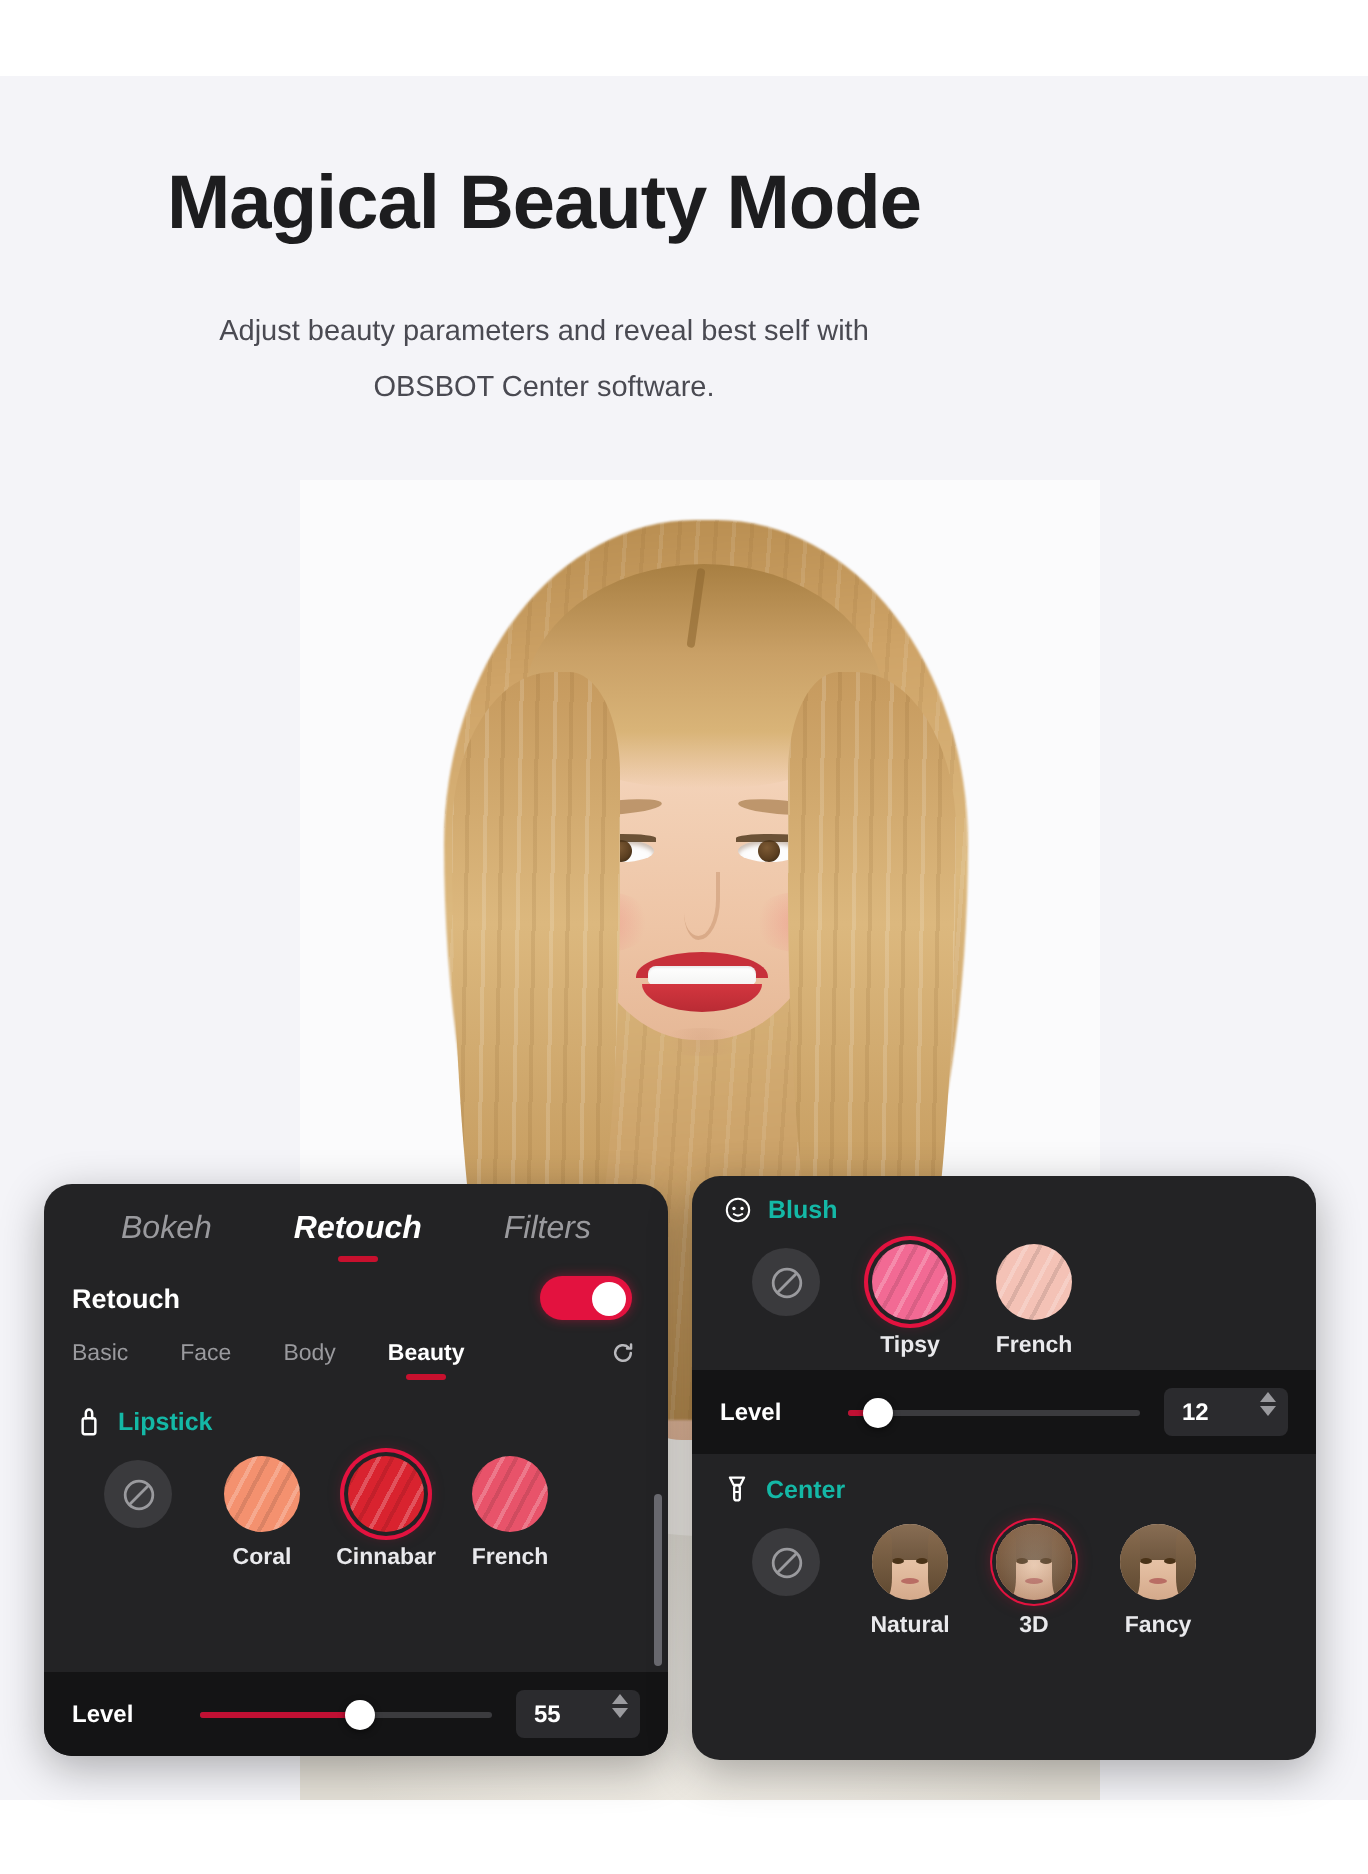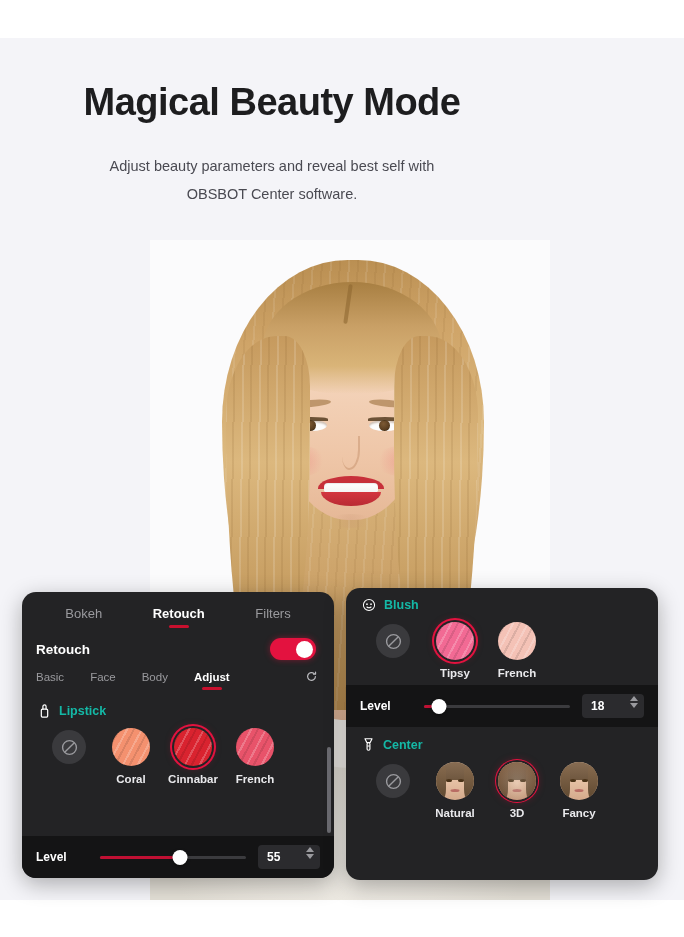--- a/index.html
+++ b/index.html
@@ -327,24 +327,25 @@
 
   .tabs-main {
     display: flex;
     justify-content: space-around;
     align-items: flex-start;
     padding: 14px 18px 0 18px;
     height: 38px;
   }
   .tab-main {
     position: relative;
-    font-size: 13px;
+    font-size: 16px;
     color: #9a9a9e;
     padding-bottom: 7px;
     cursor: pointer;
+    font-style: italic;
   }
   .tab-main.active {
     color: #ffffff;
     font-weight: 700;
   }
   .tab-main.active::after {
     content: "";
     position: absolute;
     left: 50%;
     transform: translateX(-50%);
@@ -708,21 +709,21 @@
       <div class="label">Retouch</div>
       <div class="toggle">
         <div class="knob"></div>
       </div>
     </div>
 
     <div class="subtabs">
       <div class="subtab">Basic</div>
       <div class="subtab">Face</div>
       <div class="subtab">Body</div>
-      <div class="subtab active">Adjust</div>
+      <div class="subtab active">Beauty</div>
       <div class="reset-icon">
         <svg class="icon-svg" width="13" height="13" viewBox="0 0 20 20" fill="none">
           <path d="M16 10a6 6 0 1 1-1.9-4.4" stroke="#b9b9bd" stroke-width="1.9" stroke-linecap="round"></path>
           <path d="M16.2 3.4v3.1h-3.1" stroke="#b9b9bd" stroke-width="1.9" stroke-linecap="round" stroke-linejoin="round"></path>
         </svg>
       </div>
     </div>
 
     <div class="section-head">
       <span>
@@ -813,21 +814,21 @@
       </div>
 
       <div class="level-inline">
         <div class="level-label">Level</div>
         <div class="slider">
           <div class="track"></div>
           <div class="fill" style="width:10%"></div>
           <div class="thumb" style="left:10%"></div>
         </div>
         <div class="numbox">
-          <div class="val">18</div>
+          <div class="val">12</div>
           <div class="stepper">
             <div class="sp up"></div>
             <div class="sp down"></div>
           </div>
         </div>
       </div>
     </div>
 
     <div class="rp-section">
       <div class="section-head">

